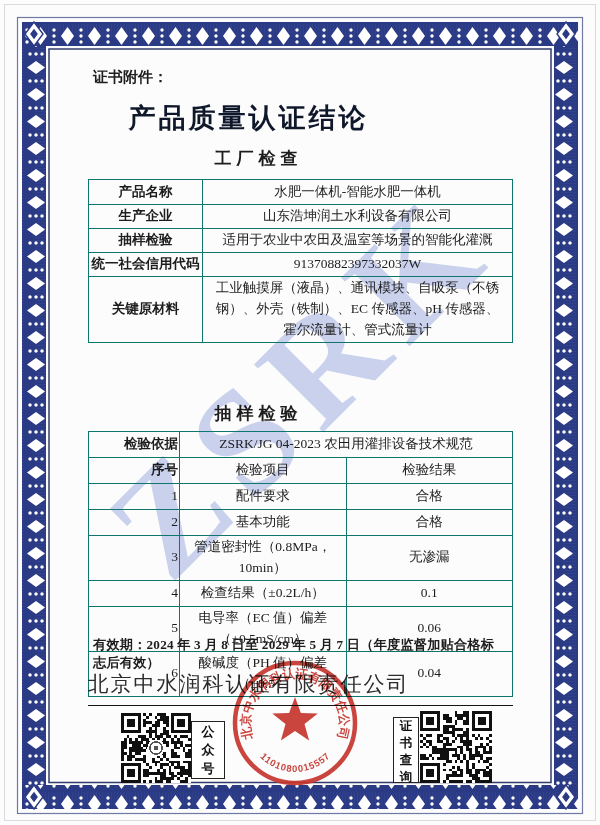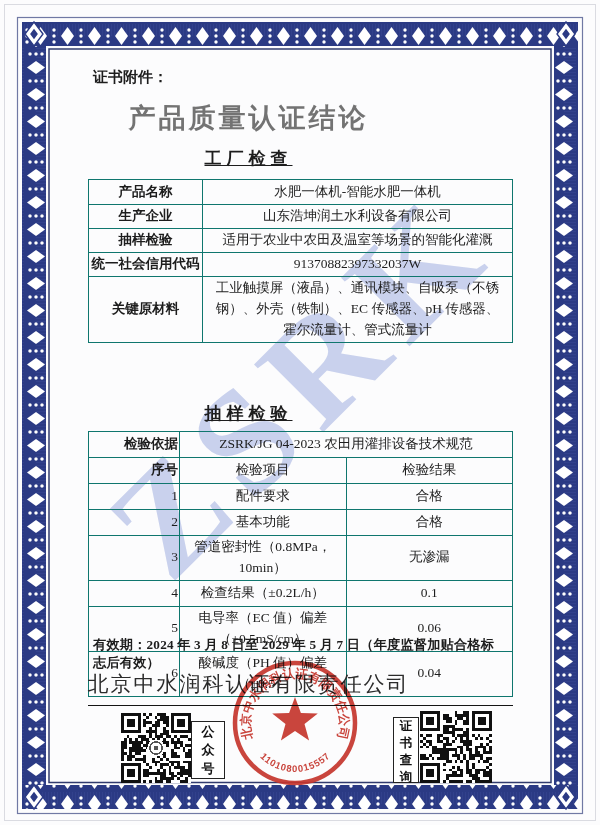--- a/index.html
+++ b/index.html
@@ -5,22 +5,22 @@
   html,body{margin:0;padding:0;background:#e9e9ec;}
   .page{width:600px;height:825px;position:relative;background:#fcfcfd;overflow:hidden;
         font-family:"Liberation Serif","DejaVu Serif",serif;color:#1d1d1d;margin:0 auto;}
   .layer{position:absolute;left:0;top:0;}
   .content{position:absolute;left:0;top:0;width:497px;height:825px;z-index:3;border-radius:17px;}
   .watermark{position:absolute;left:40px;top:300px;width:520px;text-align:center;z-index:1;
              transform:rotate(-45deg);font-size:148px;font-weight:bold;letter-spacing:16px;
              color:rgba(126,146,212,0.40);font-family:"Liberation Serif",serif;user-select:none;}
   .attach{position:absolute;left:93px;top:68px;font-size:15px;font-weight:bold;}
   .title{position:absolute;left:0;top:100px;width:100%;text-align:center;font-size:27px;
-         font-weight:bold;letter-spacing:3px;font-family:"Liberation Sans","DejaVu Sans",sans-serif;color:#737373;}
-  .sect{position:absolute;left:0;width:100%;text-align:center;font-size:17px;font-weight:600;letter-spacing:5px;text-decoration:underline;}
+         font-weight:bold;letter-spacing:3px;font-family:"Liberation Sans","DejaVu Sans",sans-serif;color:#0f172a;}
+  .sect{position:absolute;left:10px;width:100%;text-align:center;font-size:17px;font-weight:600;letter-spacing:5px;}
   .s1{top:147px;} .s2{top:402px;}
   table{border-collapse:collapse;position:absolute;table-layout:fixed;}
   td{border:1px solid #0f766e;font-size:13.5px;line-height:1.55;overflow:hidden;}
   .t1{left:88px;top:179px;width:425px;}
   .t1 .lab{width:111px;text-align:center;font-weight:600;}
   .t1 .val{text-align:center;padding:1px 8px;}
   .t2{left:88px;top:431px;width:425px;}
   .t2 td{text-align:center;height:23px;}
   .t2 .c1{width:88px;font-weight:600;text-align:right;}
   .t2 .c2{width:231px;margin-top:15px;}

